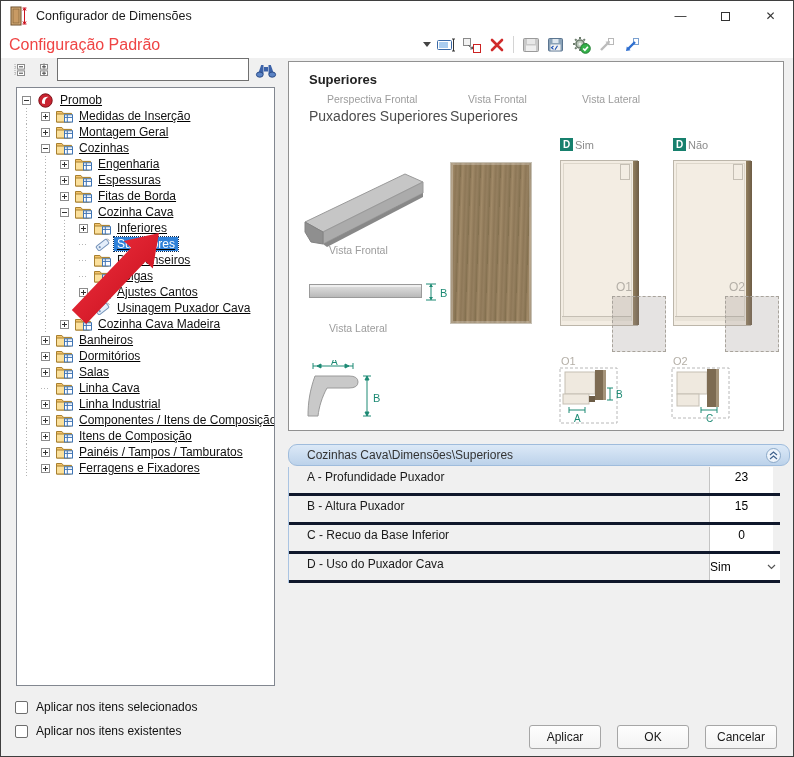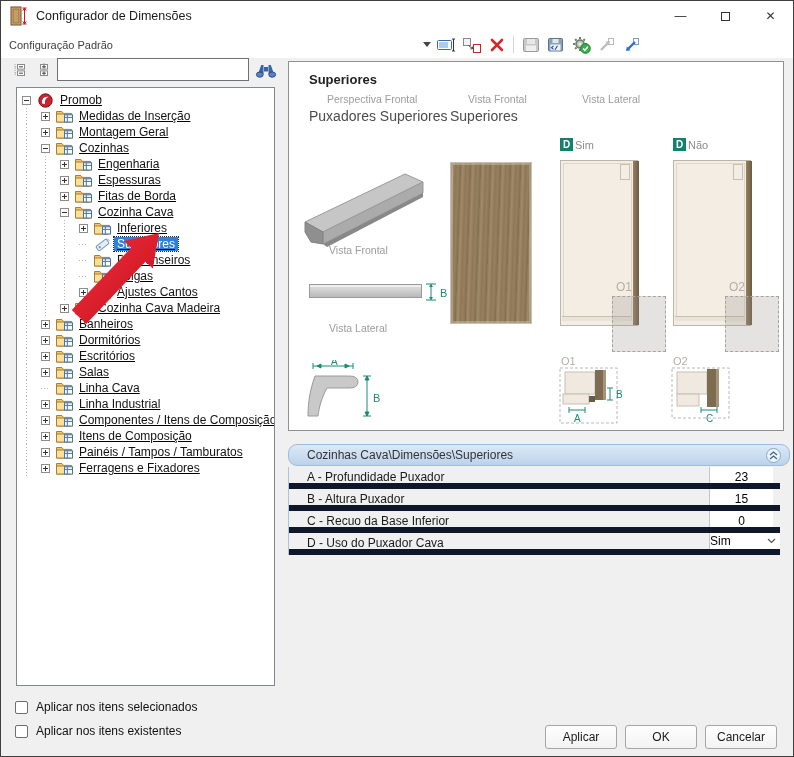--- a/index.html
+++ b/index.html
@@ -10,21 +10,21 @@
   .titlebar{position:absolute;left:0;top:0;width:100%;height:30px;background:#fff;display:flex;align-items:center;}
   .app-icon{margin-left:9px;width:18px;height:20px;flex:none;}
   .title{margin-left:8px;font-size:12.5px;color:#1a1a1a;}
   .win-controls{position:absolute;right:0;top:0;height:30px;display:flex;}
   .win-btn{width:45px;height:30px;display:flex;align-items:center;justify-content:center;font-size:12px;color:#333;}
   .max-glyph{width:9px;height:9px;border:1px solid #333;}
 
   
   .toolbar{position:absolute;left:0;top:30px;width:100%;height:27px;background:#fff;}
   .profile-combo{position:absolute;left:8px;top:3px;width:424px;height:21px;display:flex;align-items:center;}
-  .combo-text{flex:1;font-size:11px;color:#404040;}
+  .combo-text{flex:1;font-size:16px;color:#ef4444;}
   .combo-caret{width:0;height:0;border-left:4px solid transparent;border-right:4px solid transparent;border-top:5px solid #444;margin-right:2px;}
   .tb-icons{position:absolute;left:434px;top:2px;height:23px;display:flex;align-items:center;gap:2px;}
   .tb-btn{width:23px;height:22px;display:flex;align-items:center;justify-content:center;}
   .tb-sep{width:1px;height:17px;background:#d4d4d4;margin:0 3px;}
 
   
   .mini-btn{position:absolute;width:22px;height:21px;top:58px;display:flex;align-items:center;justify-content:center;}
   .search-input{position:absolute;left:56px;top:57px;width:192px;height:23px;border:1px solid #707070;background:#fff;font-size:12px;padding:0 4px;font-family:"Liberation Sans",sans-serif;}
   .binoc-btn{position:absolute;left:251px;top:58px;width:28px;height:22px;display:flex;align-items:center;justify-content:center;}
   .tree-box{position:absolute;left:15px;top:86px;width:259px;height:599px;background:#fff;border:1px solid #828790;overflow:hidden;padding:4px 0 0 5px;text-decoration:underline;}
@@ -60,30 +60,30 @@
   .cab .base{position:absolute;left:2px;top:156px;width:69px;height:5px;background:#e9e3d8;border-top:1px solid #c5bfb4;}
   .cab .dash{position:absolute;left:52px;top:136px;width:54px;height:56px;background:rgba(150,145,138,.25);border:1px dashed #a8a39b;}
   .cab .olabel{position:absolute;left:56px;top:120px;font-size:12px;color:#b4afa7;}
   .pv-svg{position:absolute;}
 
   
   .pg-header{position:absolute;left:287px;top:443px;width:502px;height:22px;background:linear-gradient(#dce9f7,#bcd2ea);border:1px solid #9fbcdc;border-radius:9px;display:flex;align-items:center;}
   .pg-title{padding-left:18px;font-size:12px;color:#333;}
   .pg-collapse{position:absolute;right:8px;top:3px;width:15px;height:15px;border:1px solid #8aa8c8;border-radius:50%;background:#eef4fb;display:flex;align-items:center;justify-content:center;}
   .pg-rows{position:absolute;left:287px;top:466px;width:492px;border-left:1px solid #aac4e2;}
-  .pg-row{display:flex;height:22px;border-bottom:6px solid #0f172a;background:#f0f0f0;}
+  .pg-row{display:flex;height:29px;border-bottom:3px solid #0f172a;background:#f0f0f0;}
   .pg-label{flex:1;font-size:12px;line-height:21px;padding-left:18px;color:#1a1a1a;}
   .pg-val{width:64px;background:#fff;border-left:1px solid #c4c4c4;font-size:12px;line-height:21px;text-align:center;}
   .pg-spacer{width:7px;background:#f0f0f0;}
   .pg-row.dropdown .pg-val{width:71px;display:flex;justify-content:space-between;align-items:center;padding-right:4px;line-height:normal;}
 
   
   .fcheck{position:absolute;left:14px;display:flex;align-items:center;gap:8px;font-size:12px;color:#111;}
   .cbox{width:13px;height:13px;border:1px solid #6e6e6e;border-radius:2px;background:#fff;flex:none;}
-  .fbtns{position:absolute;right:16px;top:724px;display:flex;gap:8px;}
+  .fbtns{position:absolute;right:16px;top:724px;display:flex;gap:16px;}
   .btn{min-width:72px;height:24px;border:1px solid #a6a6a6;border-radius:3px;background:linear-gradient(#fefefe,#f3f3f3);font-size:12px;color:#1a1a1a;display:flex;align-items:center;justify-content:center;font-family:"Liberation Sans",sans-serif;}
 </style>
 </head>
 <body>
 
 <div class="window">
 
   <div class="titlebar">
     <span class="app-icon">
       <svg width="18" height="20" viewBox="0 0 18 20">
@@ -376,20 +376,36 @@
             <path d="M0.5,5 h15 l-1.6,8 h-13.4 z" fill="#fbe09c" stroke="#a8802f"></path>
             <rect x="8.5" y="5.8" width="8" height="7.2" fill="#fff" stroke="#3f74b4"></rect>
             <path d="M8.5,8.4 h8 M11.3,5.8 v7.2" stroke="#3f74b4"></path>
           </svg>
         </span>
         <span class="tlabel">Ajustes Cantos</span>
       </div>
       <div class="trow">
         <span class="guide"></span>
         <span class="guide"></span>
+        <span class="guide"></span>
+        <span class="ebox none"></span>
+        <span class="ticon">
+          <svg width="17" height="14" viewBox="0 0 17 14">
+            <path d="M13.2,1.6 l2.2,2.2" stroke="#9a9a9a"></path>
+            <g transform="rotate(-38 8.5 8)">
+              <rect x="2" y="5.2" width="13" height="5.6" rx="1.6" fill="#e4eefa" stroke="#7492b8"></rect>
+              <circle cx="5" cy="8" r="1.1" fill="#7492b8"></circle>
+            </g>
+          </svg>
+        </span>
+        <span class="tlabel">Usinagem Puxador Cava</span>
+      </div>
+      <div class="trow">
+        <span class="guide"></span>
+        <span class="guide"></span>
         <span class="ebox plus"></span>
         <span class="ticon">
           <svg width="17" height="14" viewBox="0 0 17 14">
             <path d="M0.5,2.5 h5.4 l1.6,1.9 h8 v8.6 h-15 z" fill="#f5c56d" stroke="#a8802f"></path>
             <path d="M0.5,5 h15 l-1.6,8 h-13.4 z" fill="#fbe09c" stroke="#a8802f"></path>
             <rect x="8.5" y="5.8" width="8" height="7.2" fill="#fff" stroke="#3f74b4"></rect>
             <path d="M8.5,8.4 h8 M11.3,5.8 v7.2" stroke="#3f74b4"></path>
           </svg>
         </span>
         <span class="tlabel">Cozinha Cava Madeira</span>
@@ -412,33 +428,20 @@
         <span class="ebox plus"></span>
         <span class="ticon">
           <svg width="17" height="14" viewBox="0 0 17 14">
             <path d="M0.5,2.5 h5.4 l1.6,1.9 h8 v8.6 h-15 z" fill="#f5c56d" stroke="#a8802f"></path>
             <path d="M0.5,5 h15 l-1.6,8 h-13.4 z" fill="#fbe09c" stroke="#a8802f"></path>
             <rect x="8.5" y="5.8" width="8" height="7.2" fill="#fff" stroke="#3f74b4"></rect>
             <path d="M8.5,8.4 h8 M11.3,5.8 v7.2" stroke="#3f74b4"></path>
           </svg>
         </span>
         <span class="tlabel">Dormitórios</span>
-      </div>
-      <div class="trow">
-        <span class="guide"></span>
-        <span class="ebox plus"></span>
-        <span class="ticon">
-          <svg width="17" height="14" viewBox="0 0 17 14">
-            <path d="M0.5,2.5 h5.4 l1.6,1.9 h8 v8.6 h-15 z" fill="#f5c56d" stroke="#a8802f"></path>
-            <path d="M0.5,5 h15 l-1.6,8 h-13.4 z" fill="#fbe09c" stroke="#a8802f"></path>
-            <rect x="8.5" y="5.8" width="8" height="7.2" fill="#fff" stroke="#3f74b4"></rect>
-            <path d="M8.5,8.4 h8 M11.3,5.8 v7.2" stroke="#3f74b4"></path>
-          </svg>
-        </span>
-        <span class="tlabel">Escritórios</span>
       </div>
       <div class="trow">
         <span class="guide"></span>
         <span class="ebox plus"></span>
         <span class="ticon">
           <svg width="17" height="14" viewBox="0 0 17 14">
             <path d="M0.5,2.5 h5.4 l1.6,1.9 h8 v8.6 h-15 z" fill="#f5c56d" stroke="#a8802f"></path>
             <path d="M0.5,5 h15 l-1.6,8 h-13.4 z" fill="#fbe09c" stroke="#a8802f"></path>
             <rect x="8.5" y="5.8" width="8" height="7.2" fill="#fff" stroke="#3f74b4"></rect>
             <path d="M8.5,8.4 h8 M11.3,5.8 v7.2" stroke="#3f74b4"></path>

